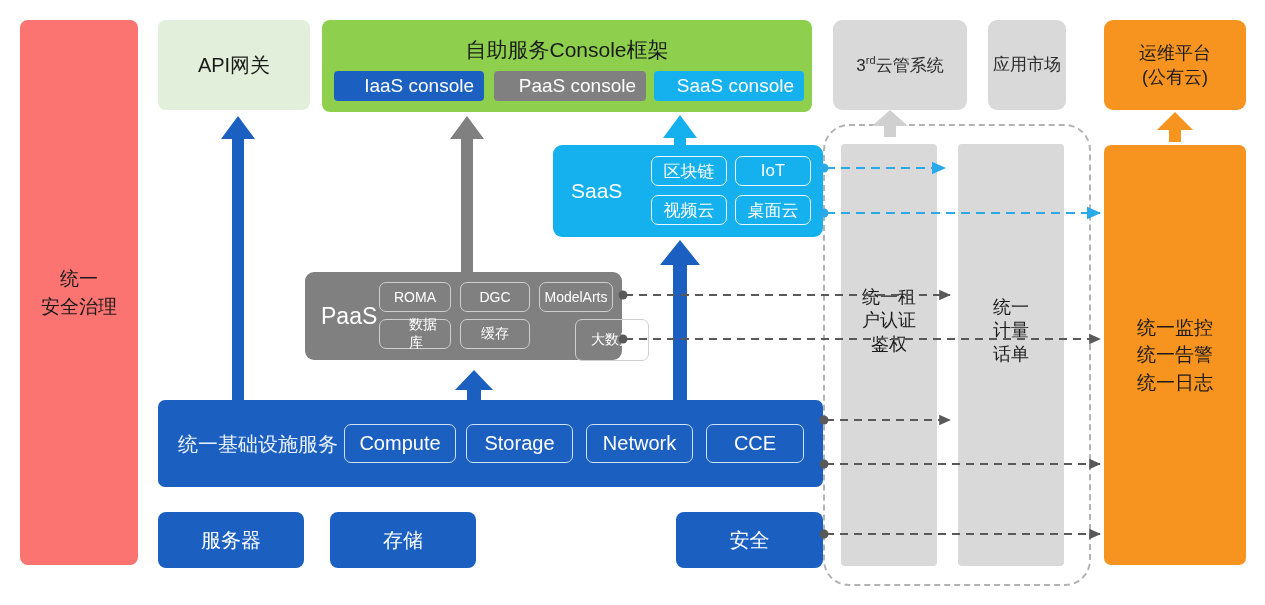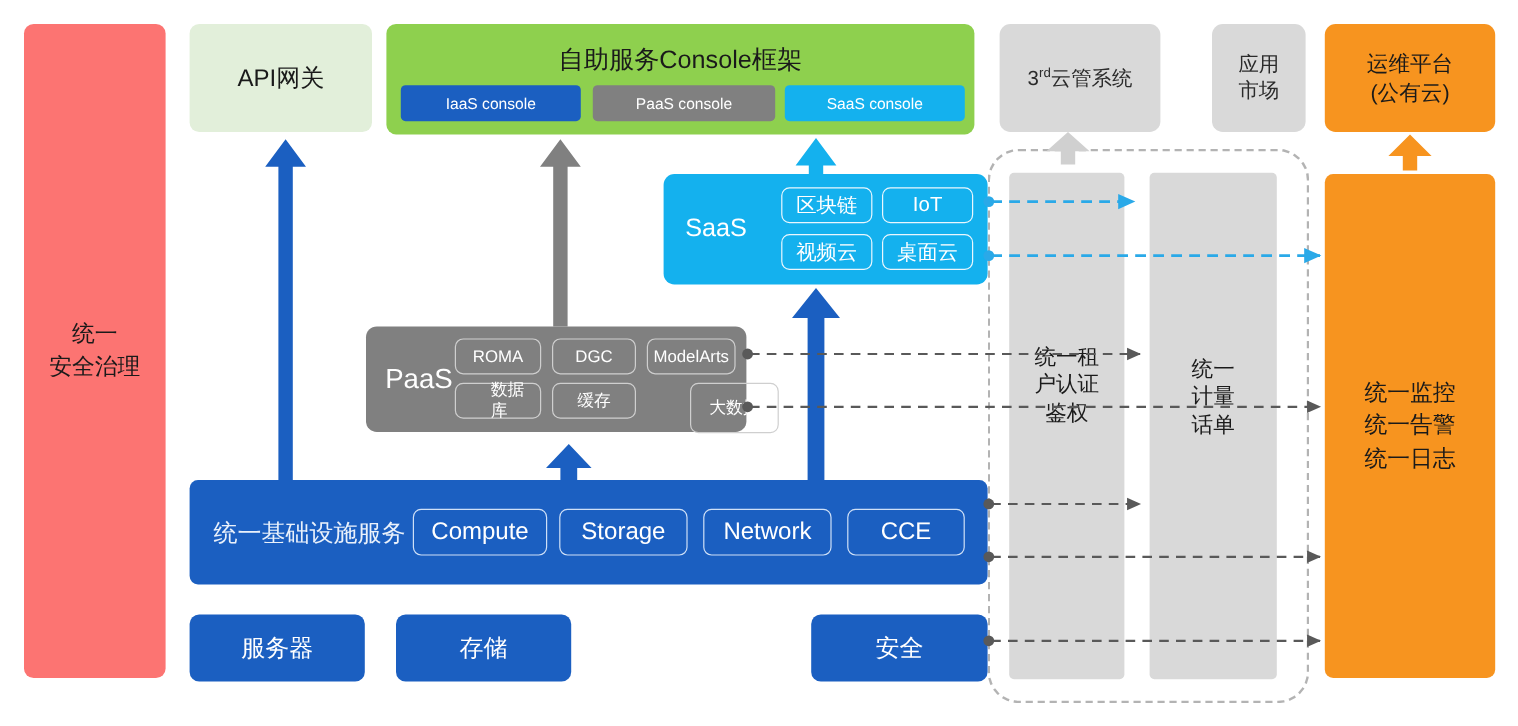--- a/index.html
+++ b/index.html
@@ -9,21 +9,21 @@
 
   
   .red-panel{background:#fc7472;border-radius:8px;color:#1a1a1a;font-size:19px;line-height:1.45;}
 
   
   .api-gw{background:#e2efda;border-radius:8px;color:#1a1a1a;font-size:20px;}
 
   
   .console-frame{background:#8ed04e;border-radius:8px;}
   .console-title{position:absolute;left:0;right:0;top:16px;text-align:center;font-size:21px;color:#1a1a1a;}
-  .console-chip{position:absolute;border-radius:4px;color:#ffffff;font-size:13px;display:flex;align-items:center;justify-content:center;padding:4px 10px;box-sizing:border-box;}
+  .console-chip{position:absolute;border-radius:4px;color:#ffffff;font-size:19px;display:flex;align-items:center;justify-content:flex-end;padding:4px 10px;box-sizing:border-box;}
 
   
   .gray-top{background:#d9d9d9;border-radius:9px;color:#2b2b2b;font-size:17px;line-height:1.3;}
 
   
   .orange-top{background:#f7941f;border-radius:9px;color:#1a1a1a;font-size:18px;line-height:1.35;}
   .orange-col{background:#f7941f;border-radius:7px;color:#1a1a1a;font-size:19px;line-height:1.45;}
 
   
   .saas{background:#14b1ee;border-radius:9px;}
@@ -78,21 +78,21 @@
     </div>
     <div class="console-chip" style="left:332px;top:51px;width:150px;height:30px;background:#14b1ee;">
       <span>SaaS console</span>
     </div>
   </div>
 
   <div class="box gray-top" style="left:833px;top:20px;width:134px;height:90px;">
     <span><span>3</span><span class="sup">rd</span><span>云管系统</span></span>
   </div>
 
-  <div class="box gray-top" style="left:988px;top:20px;width:78px;height:90px;flex-direction:column;margin-left:22px;">
+  <div class="box gray-top" style="left:988px;top:20px;width:78px;height:90px;flex-direction:row;">
     <span>应用</span>
     <span>市场</span>
   </div>
 
   <div class="box orange-top" style="left:1104px;top:20px;width:142px;height:90px;flex-direction:column;">
     <span>运维平台</span>
     <span>(公有云)</span>
   </div>
 
   <div class="box orange-col" style="left:1104px;top:145px;width:142px;height:420px;flex-direction:column;">

